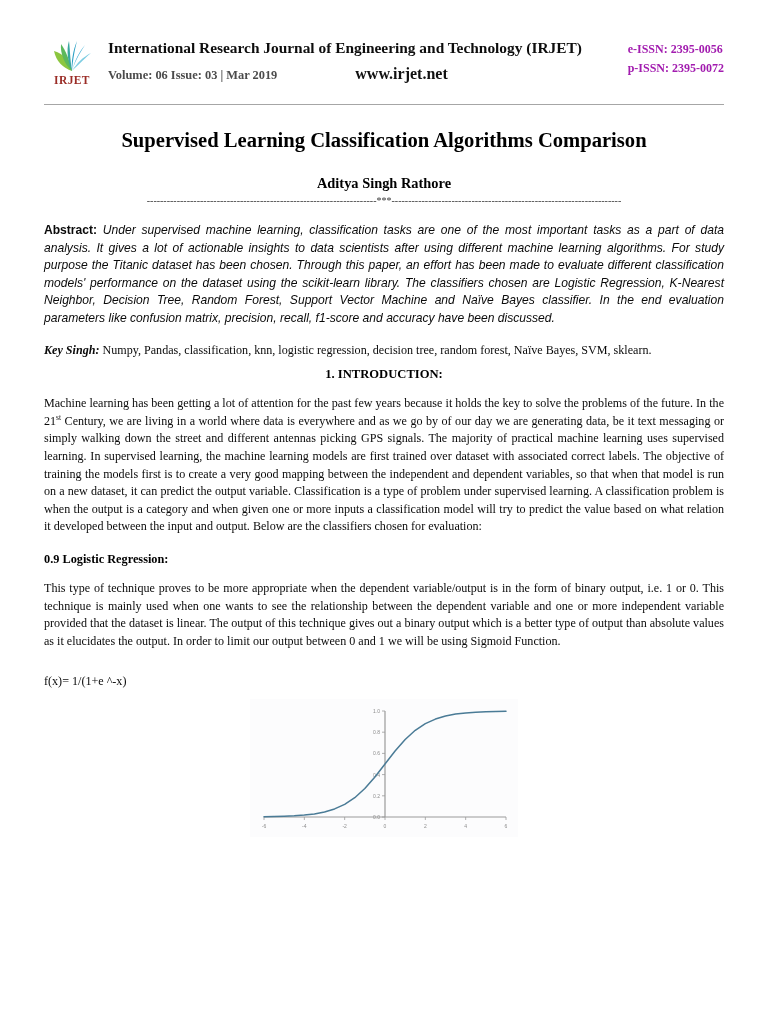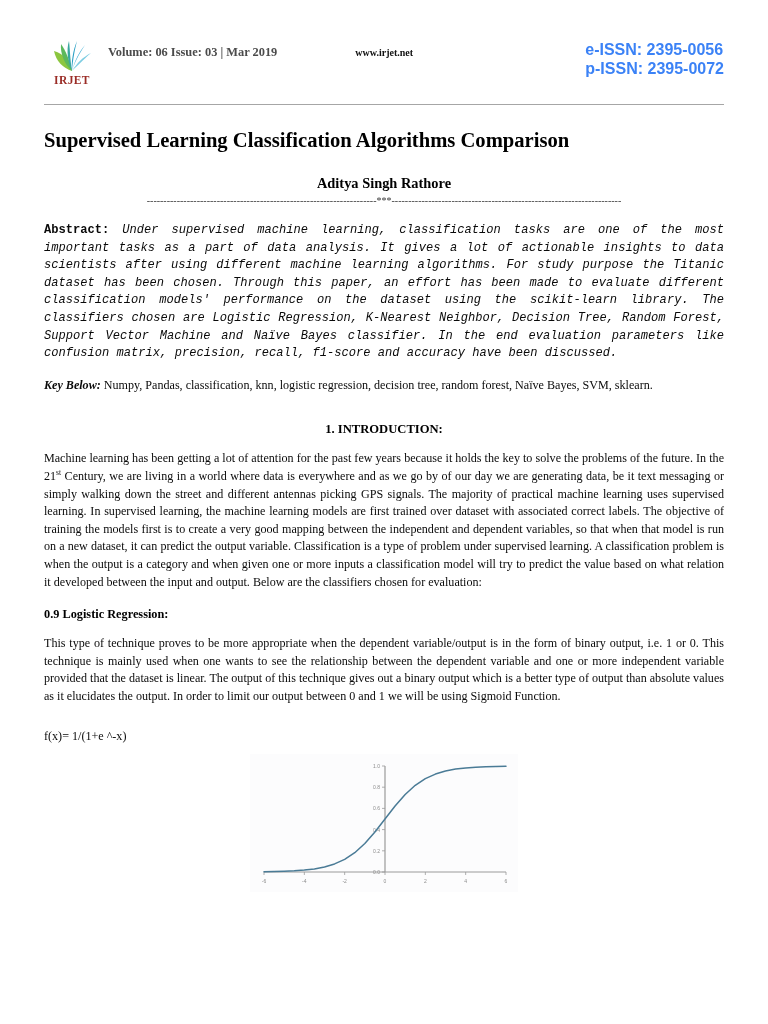--- a/index.html
+++ b/index.html
@@ -75,48 +75,48 @@
   .volume-text {
     font-family: "Liberation Serif", serif;
     font-weight: bold;
     font-size: 12.4px;
     color: #4b4b4b;
     white-space: nowrap;
   }
   .site-text {
     font-family: "Liberation Serif", serif;
     font-weight: bold;
-    font-size: 10px;
+    font-size: 16px;
     color: #111111;
     margin-left: 78px;
     white-space: nowrap;
   }
   .issn-block {
     flex: 0 0 auto;
     text-align: left;
     padding-left: 10px;
     padding-top: 2px;
   }
   .issn-line {
-    font-family: Liberation Sans, sans-serif;
-    font-weight: bold;
-    font-size: 16px;
+    font-family: Liberation Serif, serif;
+    font-weight: bold;
+    font-size: 12px;
     line-height: 19px;
-    color: #3b82f6;
+    color: #a21caf;
     white-space: nowrap;
   }
   .header-rule {
     margin-top: 8px;
     border-top: 1.1px solid #a6a6a6;
     height: 0;
   }
 
   
   .doc-title {
-    text-align: left;
+    text-align: center;
     font-family: "Liberation Serif", serif;
     font-weight: bold;
     font-size: 20.6px;
     line-height: 26px;
     margin-top: 22px;
     color: #000;
   }
   .author {
     text-align: center;
     font-family: "Liberation Serif", serif;
@@ -142,21 +142,21 @@
     color: #3a3a3a;
     margin-top: 3px;
     overflow: hidden;
     white-space: nowrap;
     height: 13px;
   }
 
   
   .abstract {
     margin-top: 14px;
-    font-family: Liberation Mono, monospace;
+    font-family: Liberation Sans, sans-serif;
     font-size: 12.1px;
     line-height: 17.6px;
     text-align: justify;
     font-style: italic;
     color: #0a0a0a;
   }
   .abstract b {
     font-style: normal;
     font-weight: bold;
   }
@@ -170,21 +170,21 @@
   }
   .keywords b {
     font-style: italic;
     font-weight: bold;
   }
   .section-head {
     text-align: center;
     font-family: "Liberation Serif", serif;
     font-weight: bold;
     font-size: 12.6px;
-    margin-top: 28px;
+    margin-top: 8px;
     color: #000;
   }
   .para {
     margin-top: 13px;
     font-family: "Liberation Serif", serif;
     font-size: 12.1px;
     line-height: 17.6px;
     text-align: justify;
     color: #0a0a0a;
   }
@@ -257,20 +257,21 @@
             <path d="M0,0 C1,-13 3,-22 5,-30 C1,-21 -1,-8 0,0 Z" fill="#2a9fc4"></path>
             <path d="M0,0 C3,-11 7,-19 13,-26 C7,-17 2,-7 0,0 Z" fill="#4ab3d8"></path>
             <path d="M0,0 C5,-8 11,-14 19,-18 C11,-11 4,-4 0,0 Z" fill="#7ecde2"></path>
           </g>
         </svg>
       </div>
       <div class="logo-word">IRJET</div>
     </div>
 
     <div class="head-text">
+      <div class="journal-title">International Research Journal of Engineering and Technology (IRJET)</div>
       <div class="volume-row">
         <span class="volume-text">Volume: 06 Issue: 03 | Mar 2019</span>
         <span class="site-text">www.irjet.net</span>
       </div>
     </div>
 
     <div class="issn-block">
       <div class="issn-line">e-ISSN: 2395-0056</div>
       <div class="issn-line">p-ISSN: 2395-0072</div>
     </div>
@@ -280,21 +281,21 @@
 
   <div class="doc-title">Supervised Learning Classification Algorithms Comparison</div>
   <div class="author">Aditya Singh Rathore</div>
   <div class="star-rule">---------------------------------------------------------------------***---------------------------------------------------------------------</div>
 
   <div class="abstract">
     <b>Abstract:</b><span> Under supervised machine learning, classification tasks are one of the most important tasks as a part of data analysis. It gives a lot of actionable insights to data scientists after using different machine learning algorithms. For study purpose the Titanic dataset has been chosen. Through this paper, an effort has been made to evaluate different classification models' performance on the dataset using the scikit-learn library. The classifiers chosen are Logistic Regression, K-Nearest Neighbor, Decision Tree, Random Forest, Support Vector Machine and Naïve Bayes classifier. In the end evaluation parameters like confusion matrix, precision, recall, f1-score and accuracy have been discussed.</span>
   </div>
 
   <div class="keywords">
-    <b>Key Below:</b><span> Numpy, Pandas, classification, knn, logistic regression, decision tree, random forest, Naïve Bayes, SVM, sklearn.</span>
+    <b>Key Singh:</b><span> Numpy, Pandas, classification, knn, logistic regression, decision tree, random forest, Naïve Bayes, SVM, sklearn.</span>
   </div>
 
   <div class="section-head">1. INTRODUCTION:</div>
   <div class="para"><span>Machine learning has been getting a lot of attention for the past few years because it holds the key to solve the problems of the future. In the 21</span><sup class="ord">st</sup><span> Century, we are living in a world where data is everywhere and as we go by of our day we are generating data, be it text messaging or simply walking down the street and different antennas picking GPS signals. The majority of practical machine learning uses supervised learning. In supervised learning, the machine learning models are first trained over dataset with associated correct labels. The objective of training the models first is to create a very good mapping between the independent and dependent variables, so that when that model is run on a new dataset, it can predict the output variable. Classification is a type of problem under supervised learning. A classification problem is when the output is a category and when given one or more inputs a classification model will try to predict the value based on what relation it developed between the input and output. Below are the classifiers chosen for evaluation:</span></div>
 
   <div class="sub-head">0.9  Logistic Regression:</div>
   <div class="para">This type of technique proves to be more appropriate when the dependent variable/output is in the form of binary output, i.e. 1 or 0. This technique is mainly used when one wants to see the relationship between the dependent variable and one or more independent variable provided that the dataset is linear. The output of this technique gives out a binary output which is a better type of output than absolute values as it elucidates the output. In order to limit our output between 0 and 1 we will be using Sigmoid Function.</div>
   <div class="formula">f(x)= 1/(1+e ^-x)</div>
 
   <div class="figure-wrap">

